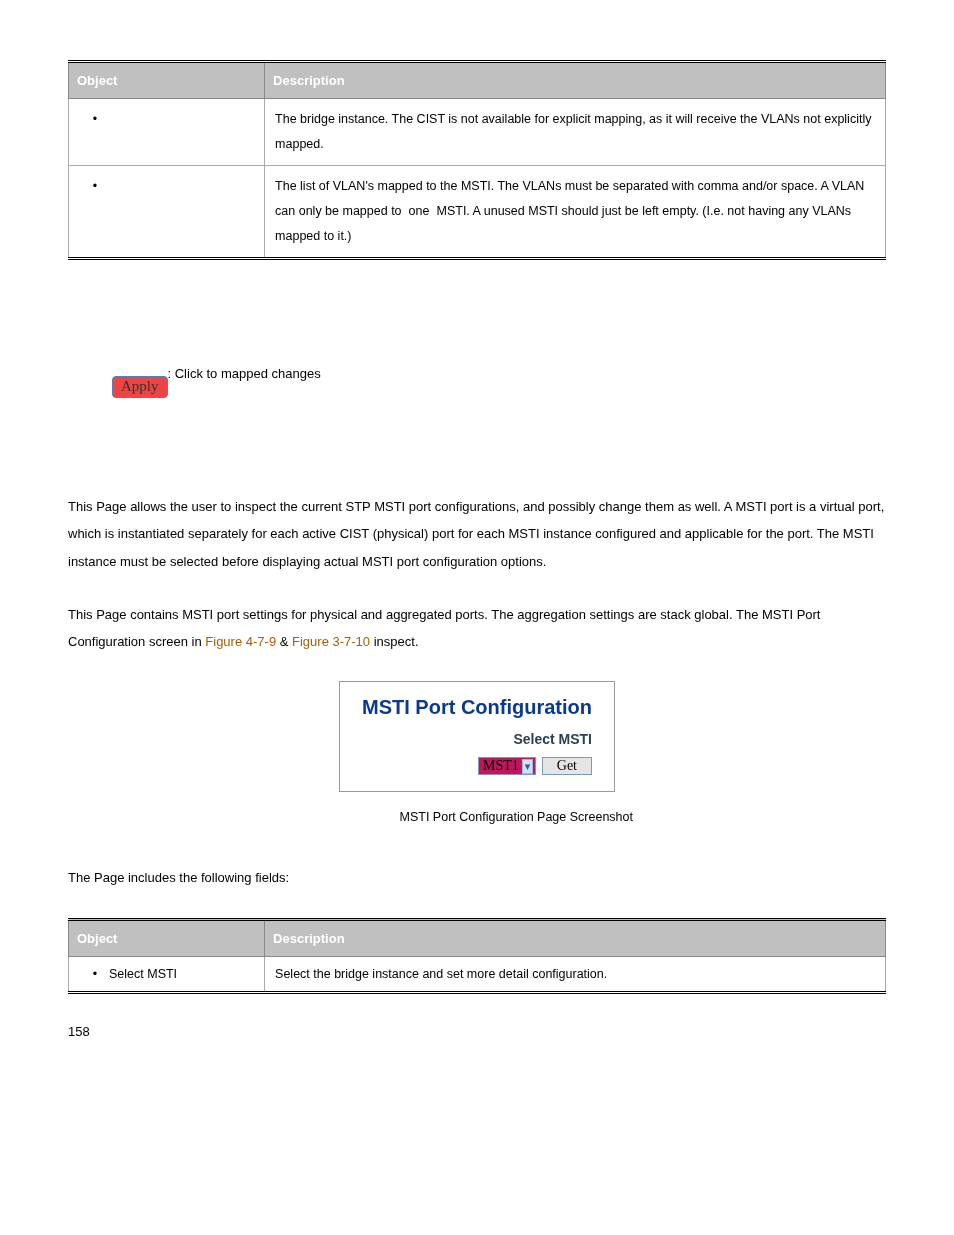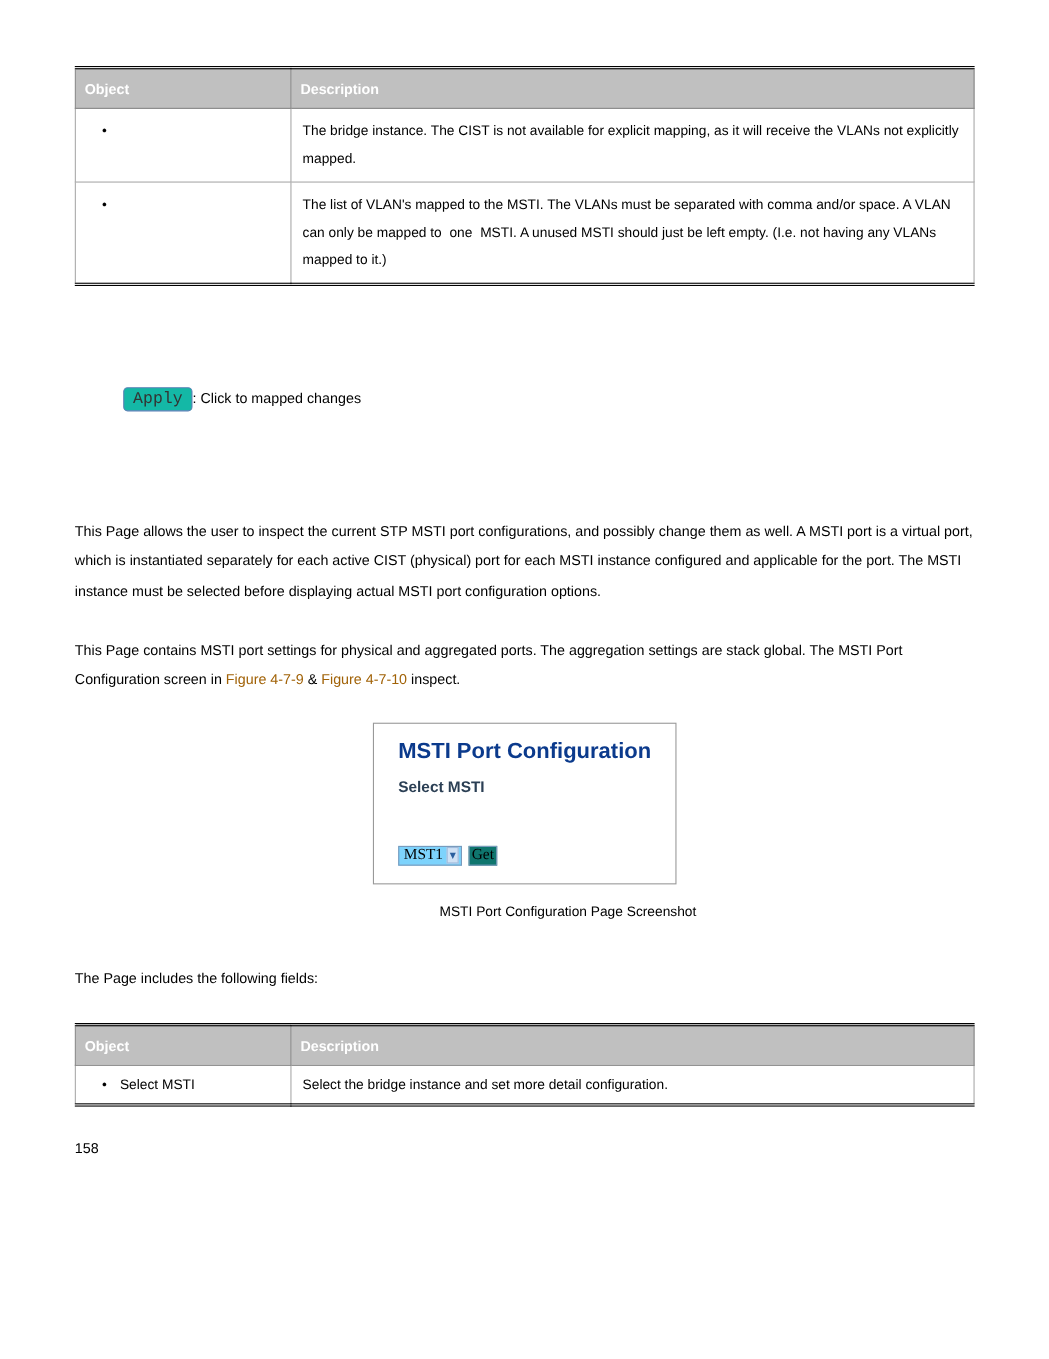--- a/index.html
+++ b/index.html
@@ -58,26 +58,27 @@
   }
   .gap-word {
     display: inline-block;
     width: 28px;
     text-align: center;
   }
   .btn-apply, .btn-reset {
     display: inline-block;
     border: 1px solid #5a7fb5;
     border-radius: 4px;
-    background: #14b8a6;
+    background: #ef4444;
     padding: 1px 8px 2px 8px;
-    font-family: Liberation Mono, monospace;
+    font-family: Liberation Serif, serif;
     font-size: 15px;
     color: #333;
     vertical-align: middle;
+    margin-top: 24px;
   }
   .btn-line {
     margin-bottom: 18px;
     margin-left: 44px;
     font-size: 13px;
   }
   .buttons-heading {
     color: #fff;
     font-weight: bold;
     margin: 10px 0 26px 0;
@@ -98,21 +99,21 @@
     text-decoration: none;
   }
   .fig-wrap {
     text-align: center;
     margin: 8px 0 4px 0;
   }
   .fig-box {
     display: inline-block;
     border: 1px solid #999;
     padding: 14px 22px 16px 22px;
-    text-align: left;
+    text-align: right;
     background: #fff;
   }
   .fig-title {
     font-family: Verdana, Arial, sans-serif;
     font-size: 20px;
     font-weight: bold;
     color: #0b3a8c;
     margin-bottom: 12px;
   }
   .fig-sub {
@@ -123,40 +124,39 @@
     margin-bottom: 10px;
   }
   .fig-controls {
     font-family: "Times New Roman", serif;
     font-size: 14px;
   }
   .fig-select {
     display: inline-block;
     border: 1px solid #7a9abb;
     padding: 0 2px 0 4px;
-    background: #7dd3fc;
+    background: #be185d;
     font-family: "Times New Roman", serif;
-    margin-top: 36px;
   }
   .fig-select .chev {
     display: inline-block;
     background: #cfe1f4;
     color: #2a5f9e;
     padding: 0 2px;
     margin-left: 3px;
     border: 1px solid #9fbadb;
     font-size: 11px;
   }
   .fig-get {
     display: inline-block;
     border: 1px solid #7a9abb;
-    padding: 0 2px;
+    padding: 0 14px;
     margin-left: 2px;
     font-family: "Times New Roman", serif;
-    background: #0f766e;
+    background: #e5e5e5;
   }
   .fig-caption {
     text-align: center;
     font-size: 12.5px;
     margin: 18px 0 40px 0;
   }
   .fig-caption .hidden {
     color: #fff;
   }
   .page-num {
@@ -227,21 +227,21 @@
 
   <div class="btn-line">
     <span class="btn-apply">Apply</span><span>: Click to mapped changes</span>
   </div>
 
   <div class="section-heading">4.7.5 MSTI Ports Configuration</div>
 
   <p class="body">This Page allows the user to inspect the current STP MSTI port configurations, and possibly change them as well. A MSTI port is a virtual port, which is instantiated separately for each active CIST (physical) port for each MSTI instance configured and applicable for the port. The MSTI instance must be selected before displaying actual MSTI port configuration options.</p>
 
   <p class="body">
-    <span>This Page contains MSTI port settings for physical and aggregated ports. The aggregation settings are stack global. The MSTI Port Configuration screen in </span><a href="#" class="figref">Figure 4-7-9</a><span> &amp; </span><a href="#" class="figref">Figure 4-7-10</a><span> inspect.</span>
+    <span>This Page contains MSTI port settings for physical and aggregated ports. The aggregation settings are stack global. The MSTI Port Configuration screen in </span><a href="#" class="figref">Figure 4-7-9</a><span> &amp; </span><a href="#" class="figref">Figure 3-7-10</a><span> inspect.</span>
   </p>
 
   <div class="fig-wrap">
     <div class="fig-box">
       <div class="fig-title">MSTI Port Configuration</div>
       <div class="fig-sub">Select MSTI</div>
       <div class="fig-controls">
         <span class="fig-select">
           <span>MST1</span><span class="chev">▾</span>
         </span>

